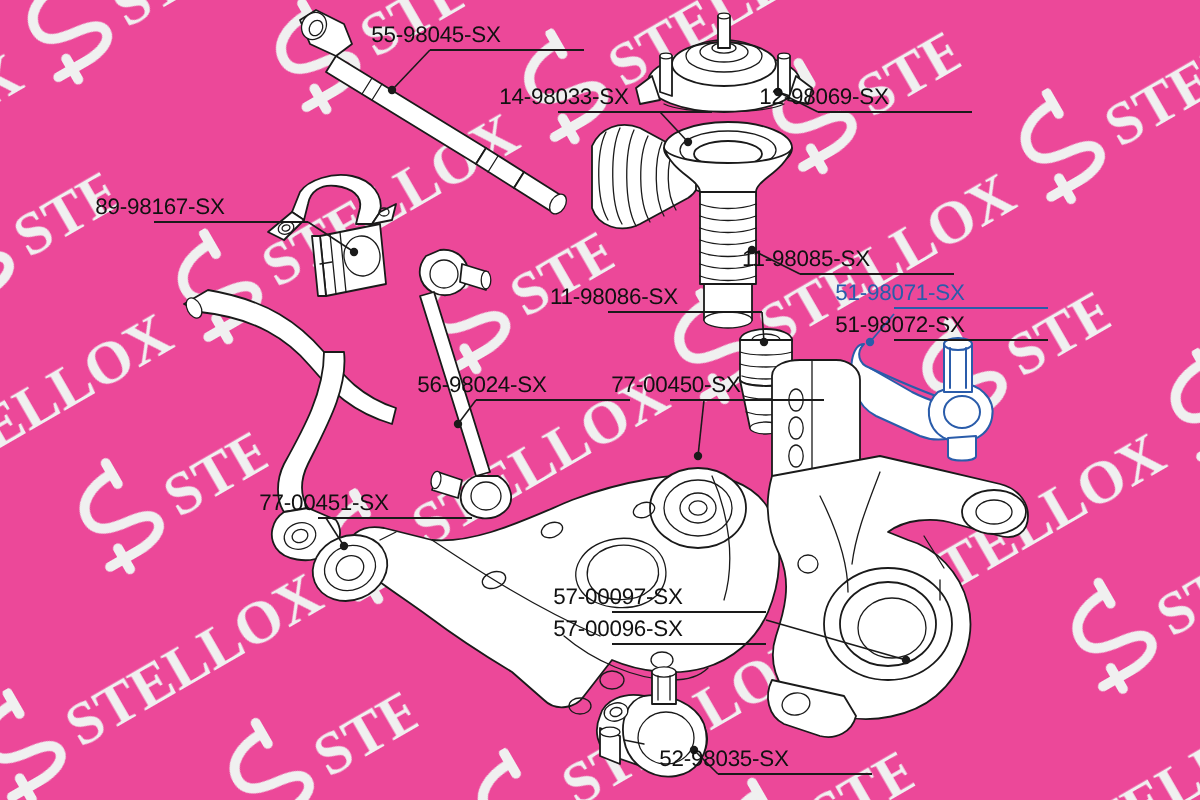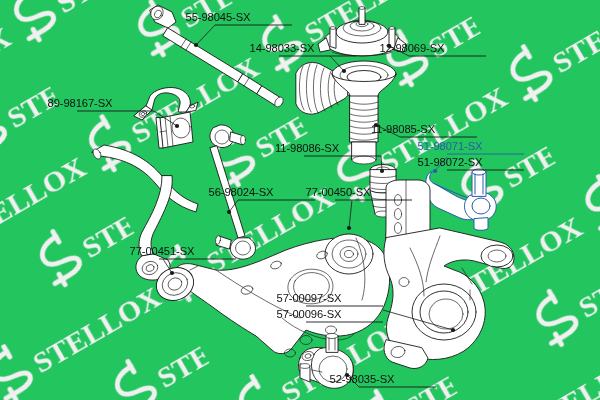--- a/index.html
+++ b/index.html
@@ -8,21 +8,21 @@
     padding: 0;
     background: #ffffff;
   }
   body {
     font-family: "Liberation Sans", sans-serif;
   }
   #page {
     position: relative;
     width: 600px;
     height: 400px;
-    background: #22c55e;
+    background: #ec4899;
     overflow: hidden;
   }
   #watermark-layer {
     position: absolute;
     left: 0; top: 0;
     width: 600px;
     height: 400px;
     pointer-events: none;
     z-index: 1;
   }

